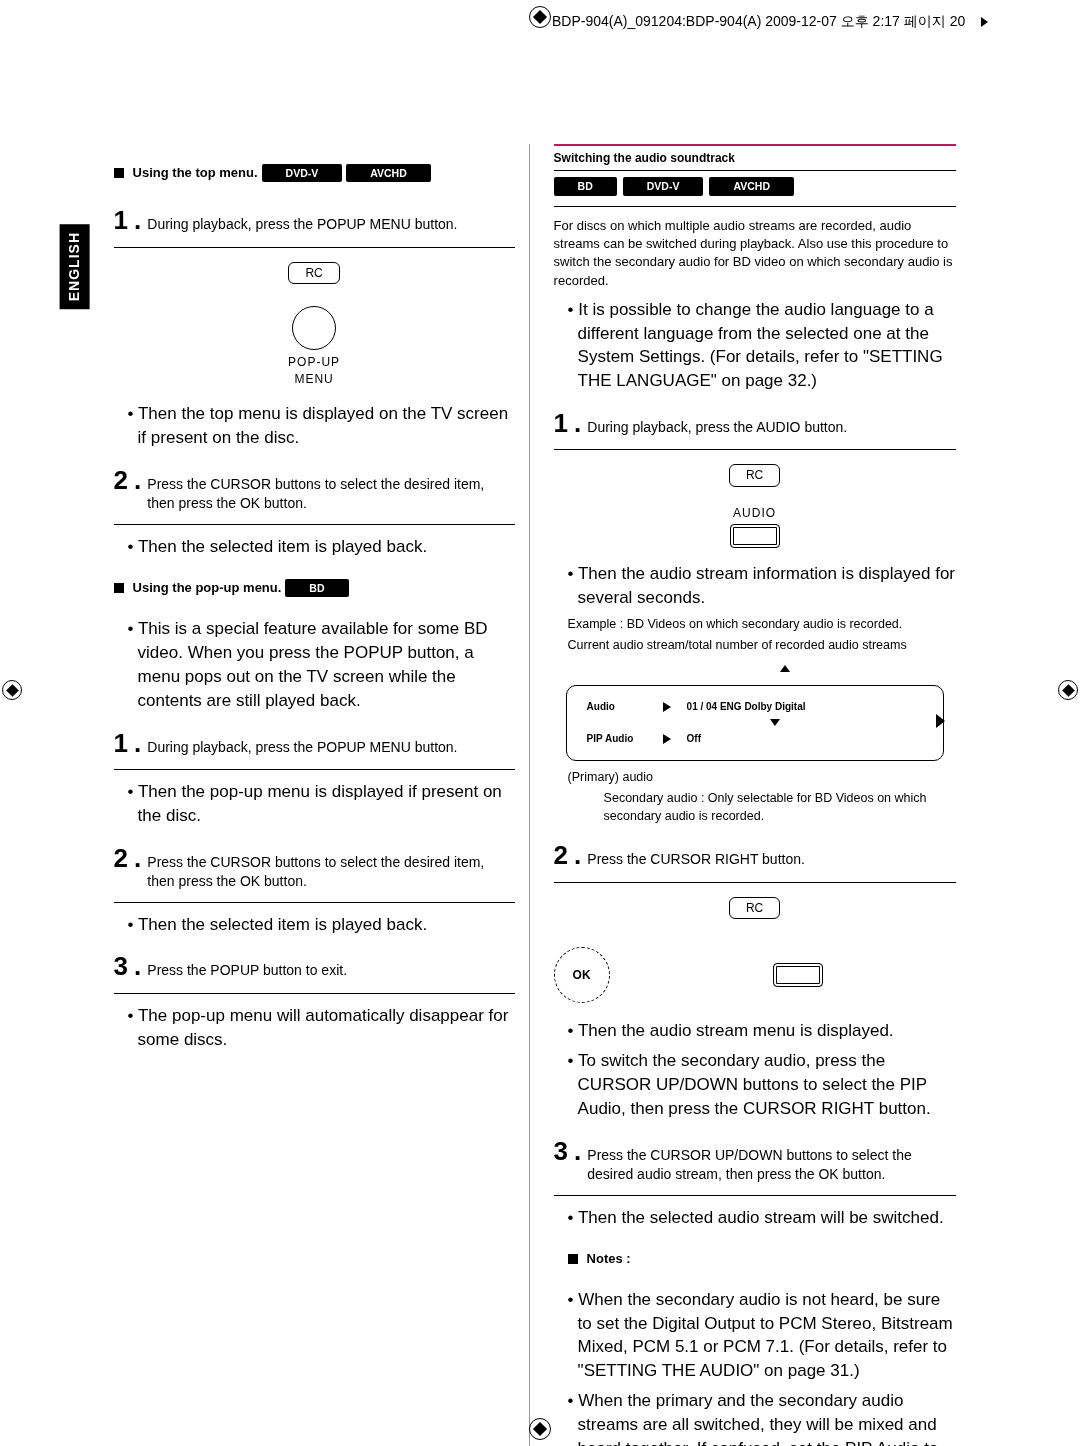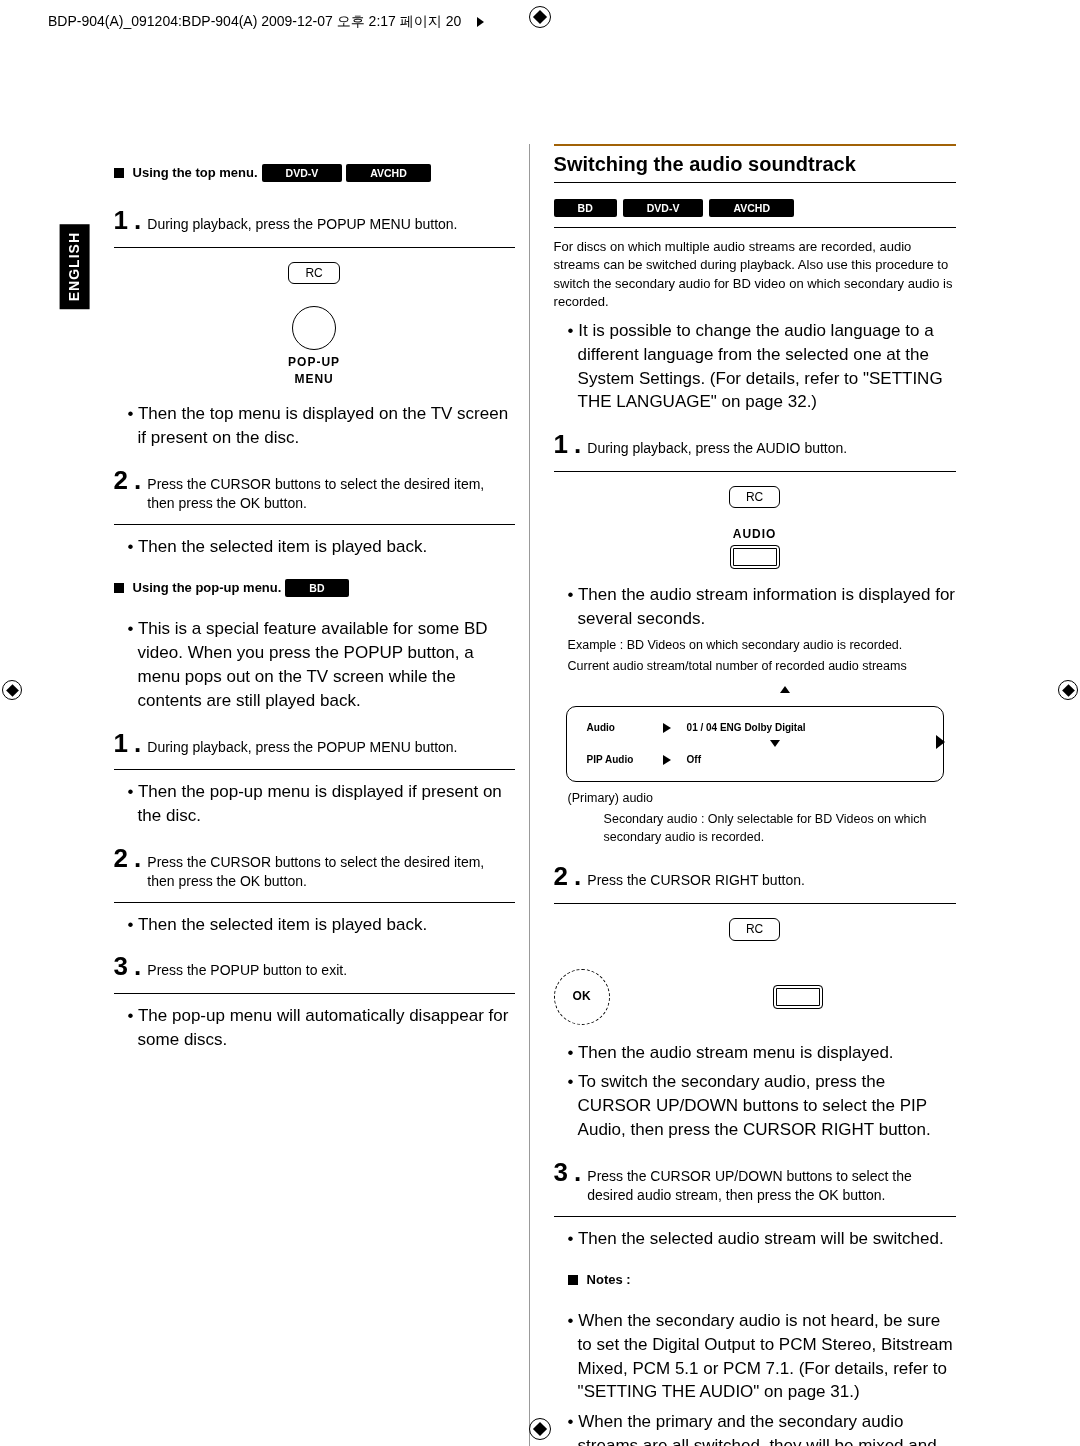--- a/index.html
+++ b/index.html
@@ -7,24 +7,25 @@
     font-family: Arial, Helvetica, sans-serif;
     background: #fff;
     width: 1080px;
     height: 1446px;
     position: relative;
     font-size: 13px;
     line-height: 1.4;
   }
   .header-line {
     font-size: 14px;
-    padding: 12px 48px;
+    padding: 12px 92px;
     display: flex;
     align-items: center;
     gap: 4px;
+    justify-content: flex-end;
   }
   .header-arrow {
     display: inline-block;
     width: 0; height: 0;
     border-top: 5px solid transparent;
     border-bottom: 5px solid transparent;
     border-left: 7px solid #000;
   }
   .content {
     display: flex;
@@ -91,26 +92,26 @@
     margin: 8px 0 10px;
   }
   .bullet {
     margin: 6px 0 6px 14px;
     font-size: 17px;
     text-indent: -10px;
     padding-left: 10px;
   }
   .bullet::before { content: "• "; }
   .section-title {
-    font-size: 20px;
-    font-weight: bold;
-    border-top: 2px solid #a16207;
+    font-size: 12px;
+    font-weight: bold;
+    border-top: 2px solid #be185d;
     border-bottom: 1px solid #000;
     padding: 4px 0;
-    margin-bottom: 16px;
+    margin-bottom: 6px;
   }
   .pills-row { display: flex; gap: 6px; margin: 4px 0 10px; }
   .para { font-size: 13px; margin: 8px 0; }
   .rc-diagram {
     text-align: center;
     margin: 14px 0;
     font-size: 12px;
   }
   .rc-box {
     display: inline-block;
@@ -119,21 +120,21 @@
     padding: 2px 16px;
     font-size: 12px;
     margin-bottom: 18px;
   }
   .rc-circle {
     width: 44px; height: 44px;
     border: 1.5px solid #000;
     border-radius: 50%;
     margin: 4px auto;
   }
-  .rc-label { font-size: 12px; letter-spacing: 1px; font-weight: bold; }
+  .rc-label { font-size: 12px; letter-spacing: 1px; }
   .rc-square {
     width: 50px; height: 24px;
     border: 1.5px solid #000;
     border-radius: 4px;
     margin: 2px auto;
     box-shadow: inset 0 0 0 2px #fff, inset 0 0 0 3px #000;
   }
   .ok-diagram {
     display: flex;
     gap: 30px;

